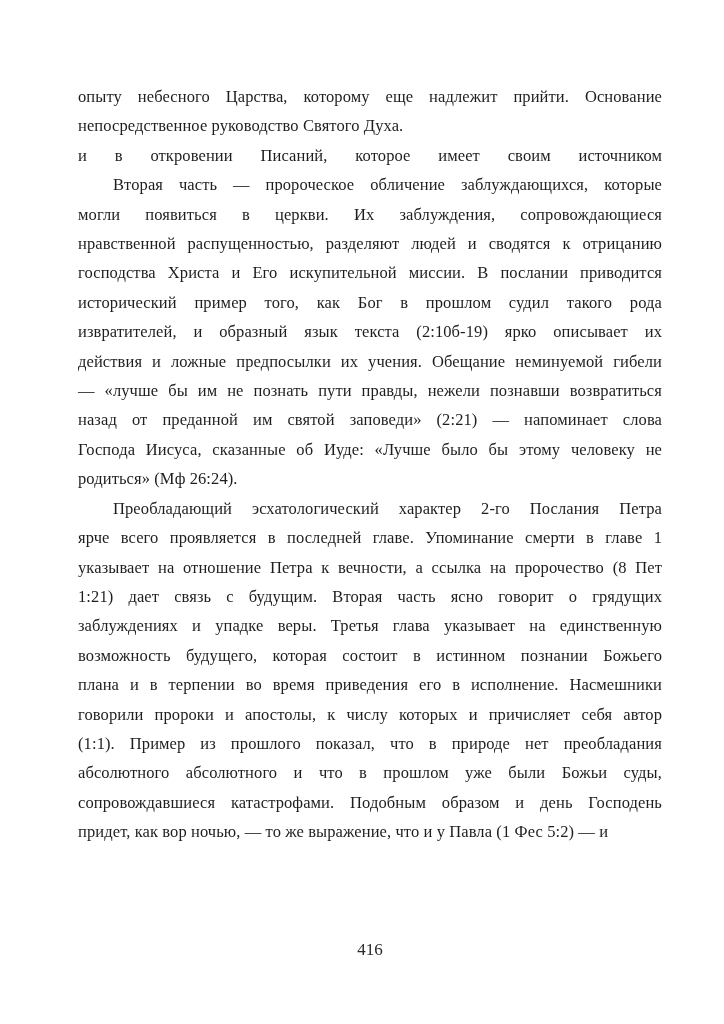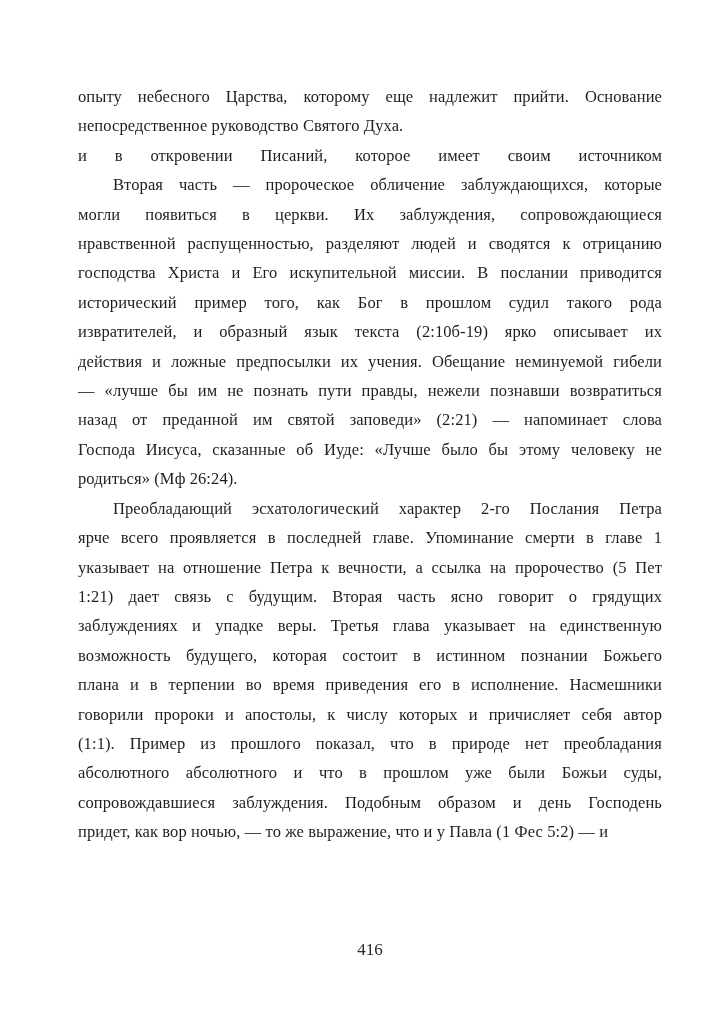--- a/index.html
+++ b/index.html
@@ -72,26 +72,26 @@
         <div class="line just">извратителей, и образный язык текста (2:10б-19) ярко описывает их</div>
         <div class="line just">действия и ложные предпосылки их учения. Обещание неминуемой гибели</div>
         <div class="line just">— «лучше бы им не познать пути правды, нежели познавши возвратиться</div>
         <div class="line just">назад от преданной им святой заповеди» (2:21) — напоминает слова</div>
         <div class="line just">Господа Иисуса, сказанные об Иуде: «Лучше было бы этому человеку не</div>
         <div class="line">родиться» (Мф 26:24).</div>
       </div>
       <div class="para">
         <div class="line just indent">Преобладающий эсхатологический характер 2-го Послания Петра</div>
         <div class="line just">ярче всего проявляется в последней главе. Упоминание смерти в главе 1</div>
-        <div class="line just">указывает на отношение Петра к вечности, а ссылка на пророчество (5 Пет</div>
+        <div class="line just">указывает на отношение Петра к вечности, а ссылка на пророчество (8 Пет</div>
         <div class="line just">1:21) дает связь с будущим. Вторая часть ясно говорит о грядущих</div>
         <div class="line just">заблуждениях и упадке веры. Третья глава указывает на единственную</div>
         <div class="line just">возможность будущего, которая состоит в истинном познании Божьего</div>
         <div class="line just">плана и в терпении во время приведения его в исполнение. Насмешники</div>
         <div class="line just">говорили пророки и апостолы, к числу которых и причисляет себя автор</div>
         <div class="line just">(1:1). Пример из прошлого показал, что в природе нет преобладания</div>
         <div class="line just">абсолютного абсолютного и что в прошлом уже были Божьи суды,</div>
-        <div class="line just">сопровождавшиеся заблуждения. Подобным образом и день Господень</div>
+        <div class="line just">сопровождавшиеся катастрофами. Подобным образом и день Господень</div>
         <div class="line">придет, как вор ночью, — то же выражение, что и у Павла (1 Фес  5:2) — и</div>
       </div>
     </main>
   <footer class="pagenum">416</footer>
 </div>
 
 </body></html>

